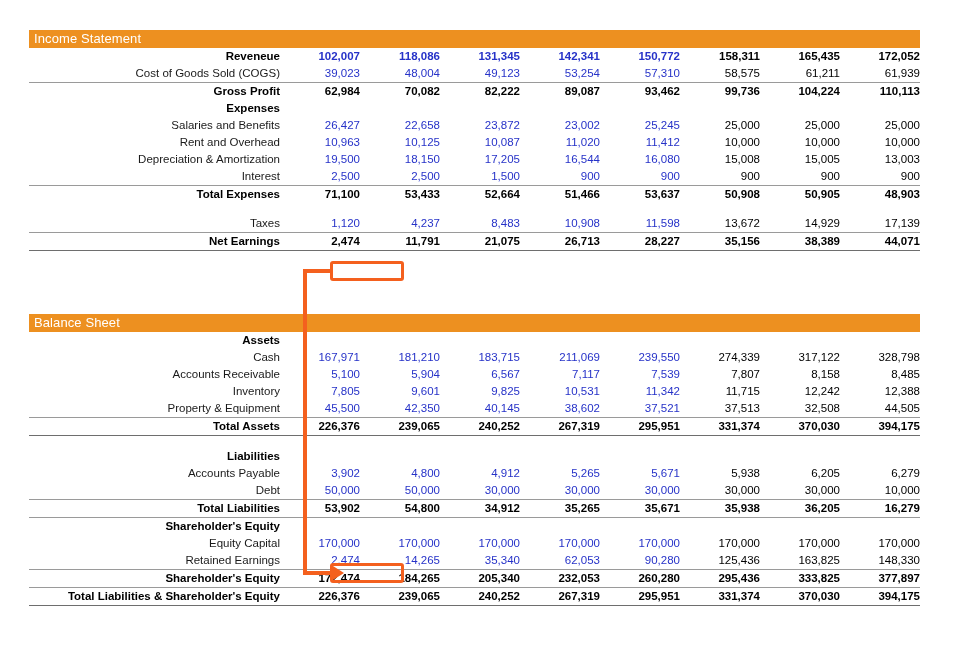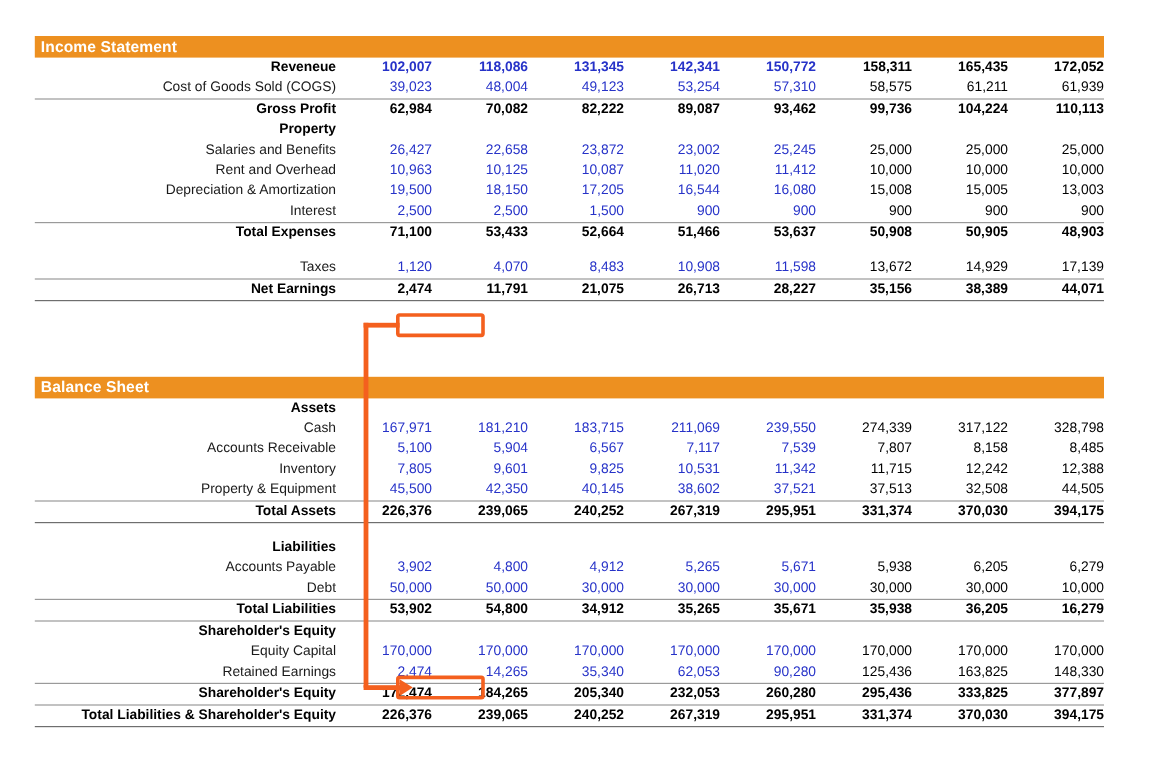--- a/index.html
+++ b/index.html
@@ -28,21 +28,21 @@
     left: 29px;
     width: 891px;
   }
   #income-statement { top: 30px; }
   #balance-sheet    { top: 314px; }
 
   .section-header {
     background: #ED9020;
     color: #ffffff;
     font-size: 13px;
-    font-weight: bold;
+    font-weight: normal;
     line-height: 18px;
     height: 18px;
     padding: 0 0 0 5px;
     letter-spacing: 0.1px;
     box-sizing: border-box;
   }
 
   table.fin {
     width: 100%;
     border-collapse: collapse;
@@ -155,21 +155,21 @@
             <td class="num v-calc">62,984</td>
             <td class="num v-calc">70,082</td>
             <td class="num v-calc">82,222</td>
             <td class="num v-calc">89,087</td>
             <td class="num v-calc">93,462</td>
             <td class="num v-calc">99,736</td>
             <td class="num v-calc">104,224</td>
             <td class="num v-calc">110,113</td>
           </tr>
           <tr class="bold">
-            <td class="label">Property</td>
+            <td class="label">Expenses</td>
             <td class="num v-calc"></td>
             <td class="num v-calc"></td>
             <td class="num v-calc"></td>
             <td class="num v-calc"></td>
             <td class="num v-calc"></td>
             <td class="num v-calc"></td>
             <td class="num v-calc"></td>
             <td class="num v-calc"></td>
           </tr>
           <tr>
@@ -234,21 +234,21 @@
             <td class="num v-calc"></td>
             <td class="num v-calc"></td>
             <td class="num v-calc"></td>
             <td class="num v-calc"></td>
             <td class="num v-calc"></td>
             <td class="num v-calc"></td>
           </tr>
           <tr class="rule-bottom">
             <td class="label">Taxes</td>
             <td class="num v-input">1,120</td>
-            <td class="num v-input">4,070</td>
+            <td class="num v-input">4,237</td>
             <td class="num v-input">8,483</td>
             <td class="num v-input">10,908</td>
             <td class="num v-input">11,598</td>
             <td class="num v-calc">13,672</td>
             <td class="num v-calc">14,929</td>
             <td class="num v-calc">17,139</td>
           </tr>
           <tr class="bold rule-top rule-thick">
             <td class="label">Net Earnings</td>
             <td class="num v-calc">2,474</td>

